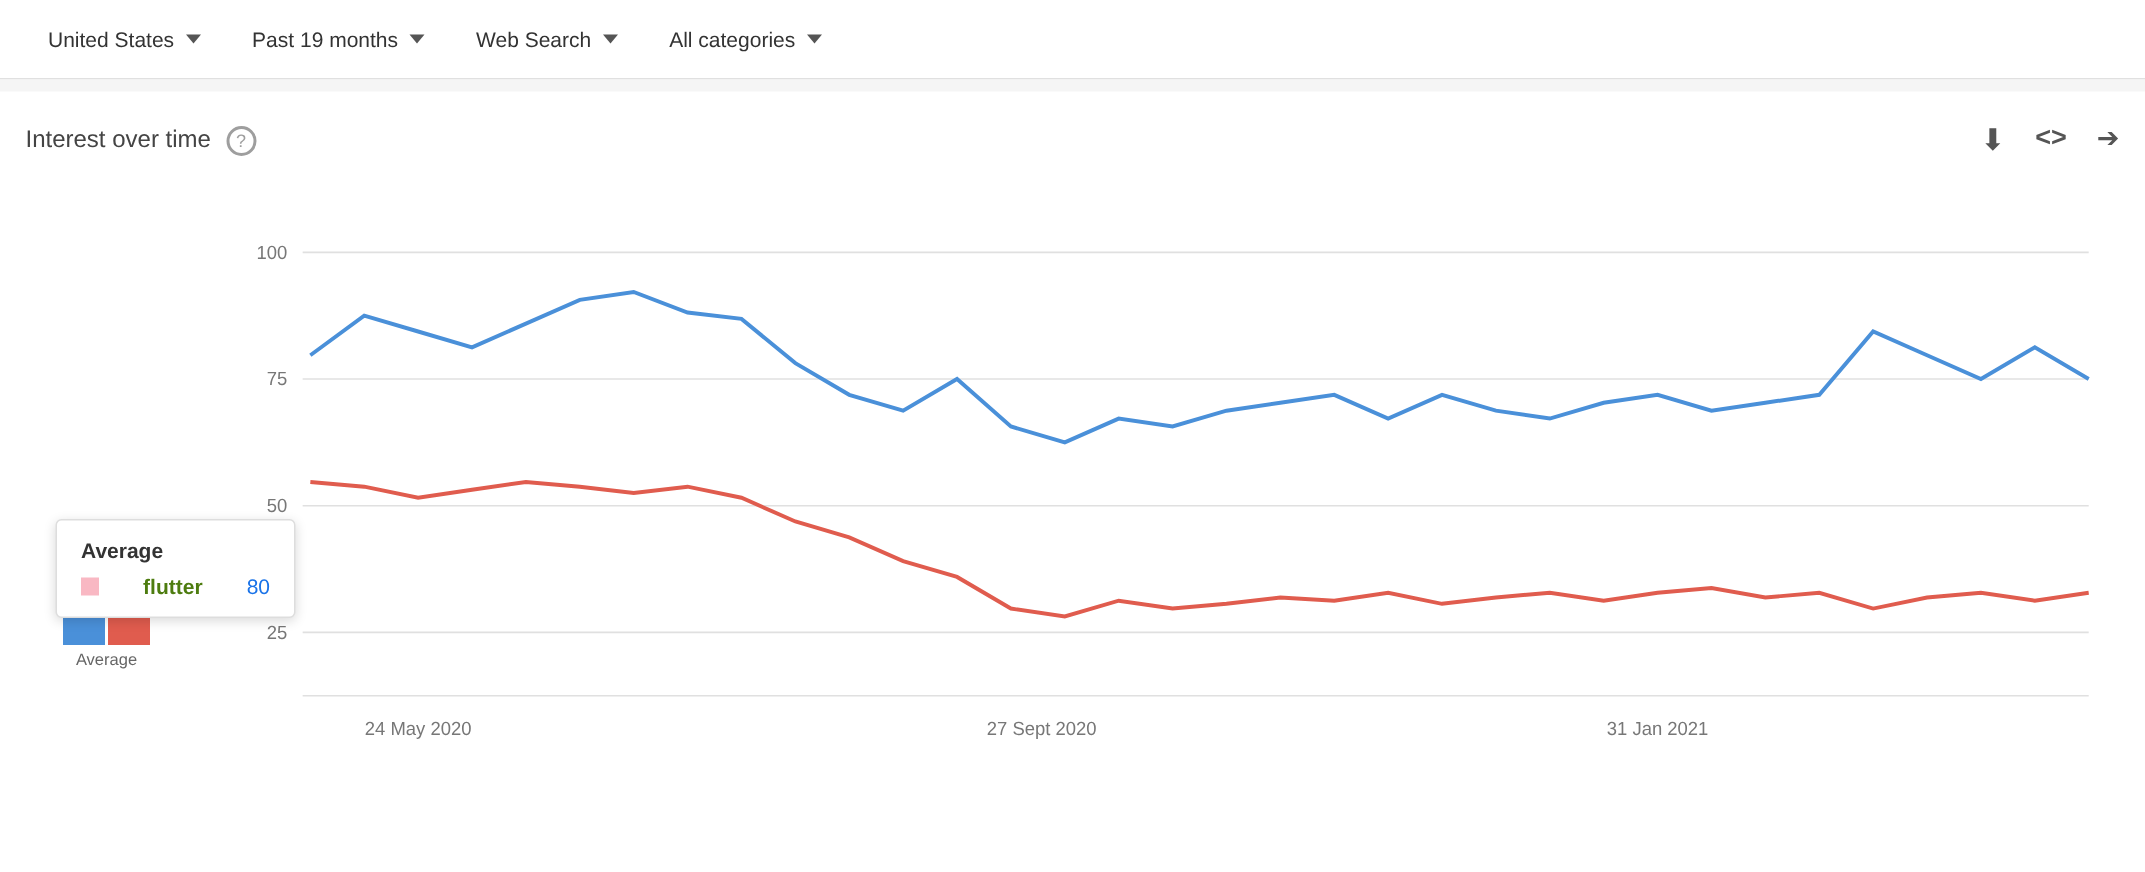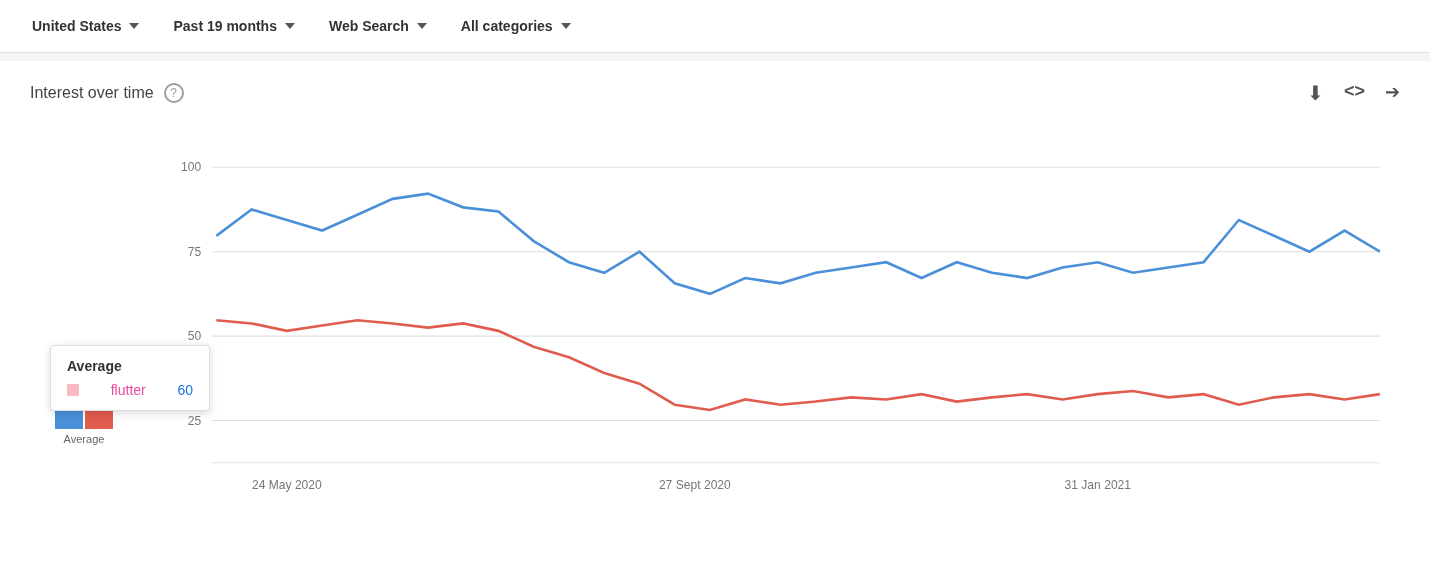--- a/index.html
+++ b/index.html
@@ -5,21 +5,20 @@
     * { box-sizing: border-box; margin: 0; padding: 0; }
     body { font-family: 'Arial', sans-serif; background: #fff; color: #333; }
 
     
     .filter-bar {
       display: flex;
       align-items: flex-end;
       padding: 10px 20px;
       border-bottom: 1px solid #e0e0e0;
       gap: 10px;
-      font-weight: bold;
     }
     .filter-dropdown {
       display: flex;
       align-items: center;
       gap: 8px;
       cursor: pointer;
       padding: 8px 12px;
       border-radius: 4px;
       font-size: 14px;
       color: #333;
@@ -33,21 +32,21 @@
       display: inline-block;
     }
     .divider-h {
       width: 100%;
       height: 8px;
       background: #f5f5f5;
     }
 
     
     .chart-section {
-      padding: 20px 30px;
+      padding: 20px 17px;
     }
     .chart-header {
       display: flex;
       align-items: center;
       justify-content: space-between;
       margin-bottom: 20px;
     }
     .chart-title-area {
       display: flex;
       align-items: center;
@@ -108,21 +107,21 @@
       align-items: center;
       justify-content: space-between;
       gap: 8px;
       font-size: 14px;
     }
     .tooltip-dot {
       width: 12px; height: 12px;
       background: #f9b8c3;
       display: inline-block;
     }
-    .tooltip-label { color: #ec4899; }
+    .tooltip-label { color: #4d7c0f; font-weight: bold; }
     .tooltip-value { color: #1a73e8; font-weight: 500; }
 
     
     .bar-chart-left {
       position: absolute;
       left: 25px;
       bottom: 60px;
       display: flex;
       flex-direction: column;
       align-items: center;
@@ -282,21 +281,21 @@
       <text x="660" y="345" text-anchor="middle" font-size="12" fill="#777">27 Sept 2020</text>
       <text x="1060" y="345" text-anchor="middle" font-size="12" fill="#777">31 Jan 2021</text>
     </svg>
 
     
     <div class="tooltip-box">
       <div class="tooltip-title">Average</div>
       <div class="tooltip-row">
         <span class="tooltip-dot"></span>
         <span class="tooltip-label">flutter</span>
-        <span class="tooltip-value">60</span>
+        <span class="tooltip-value">80</span>
       </div>
     </div>
 
     
     <div class="bar-chart-left">
       <div class="bar-group">
         <div class="bar-blue" style="height:80px;"></div>
         <div class="bar-red" style="height:48px;"></div>
       </div>
       <div class="bar-label">Average</div>

